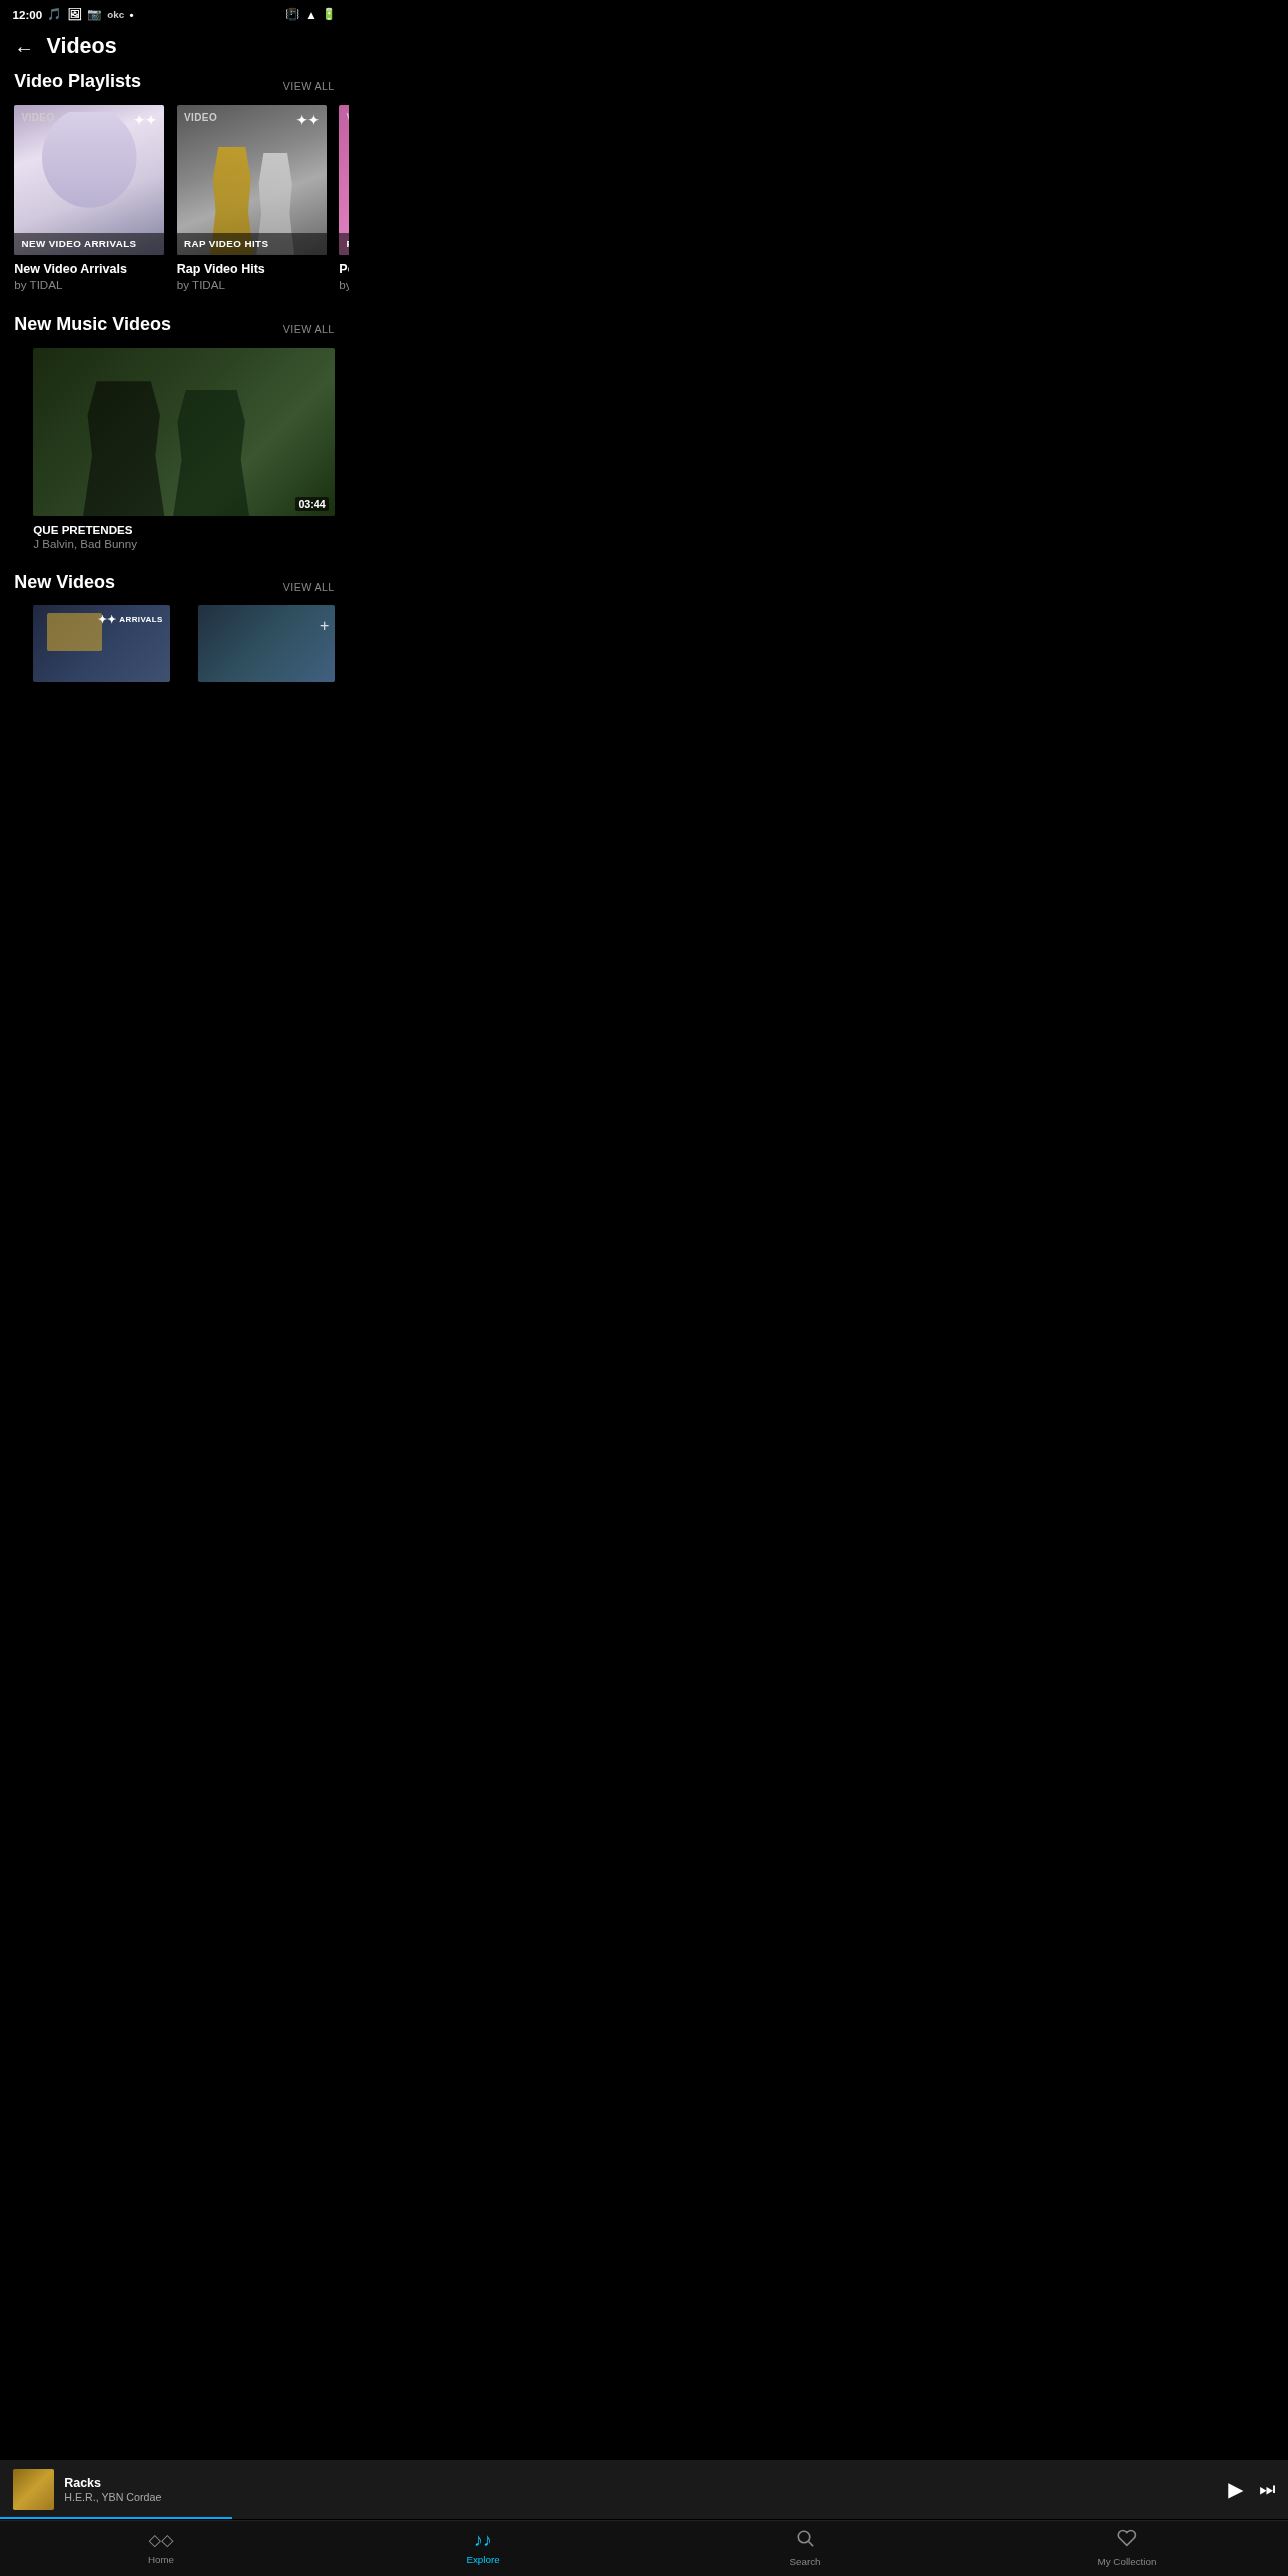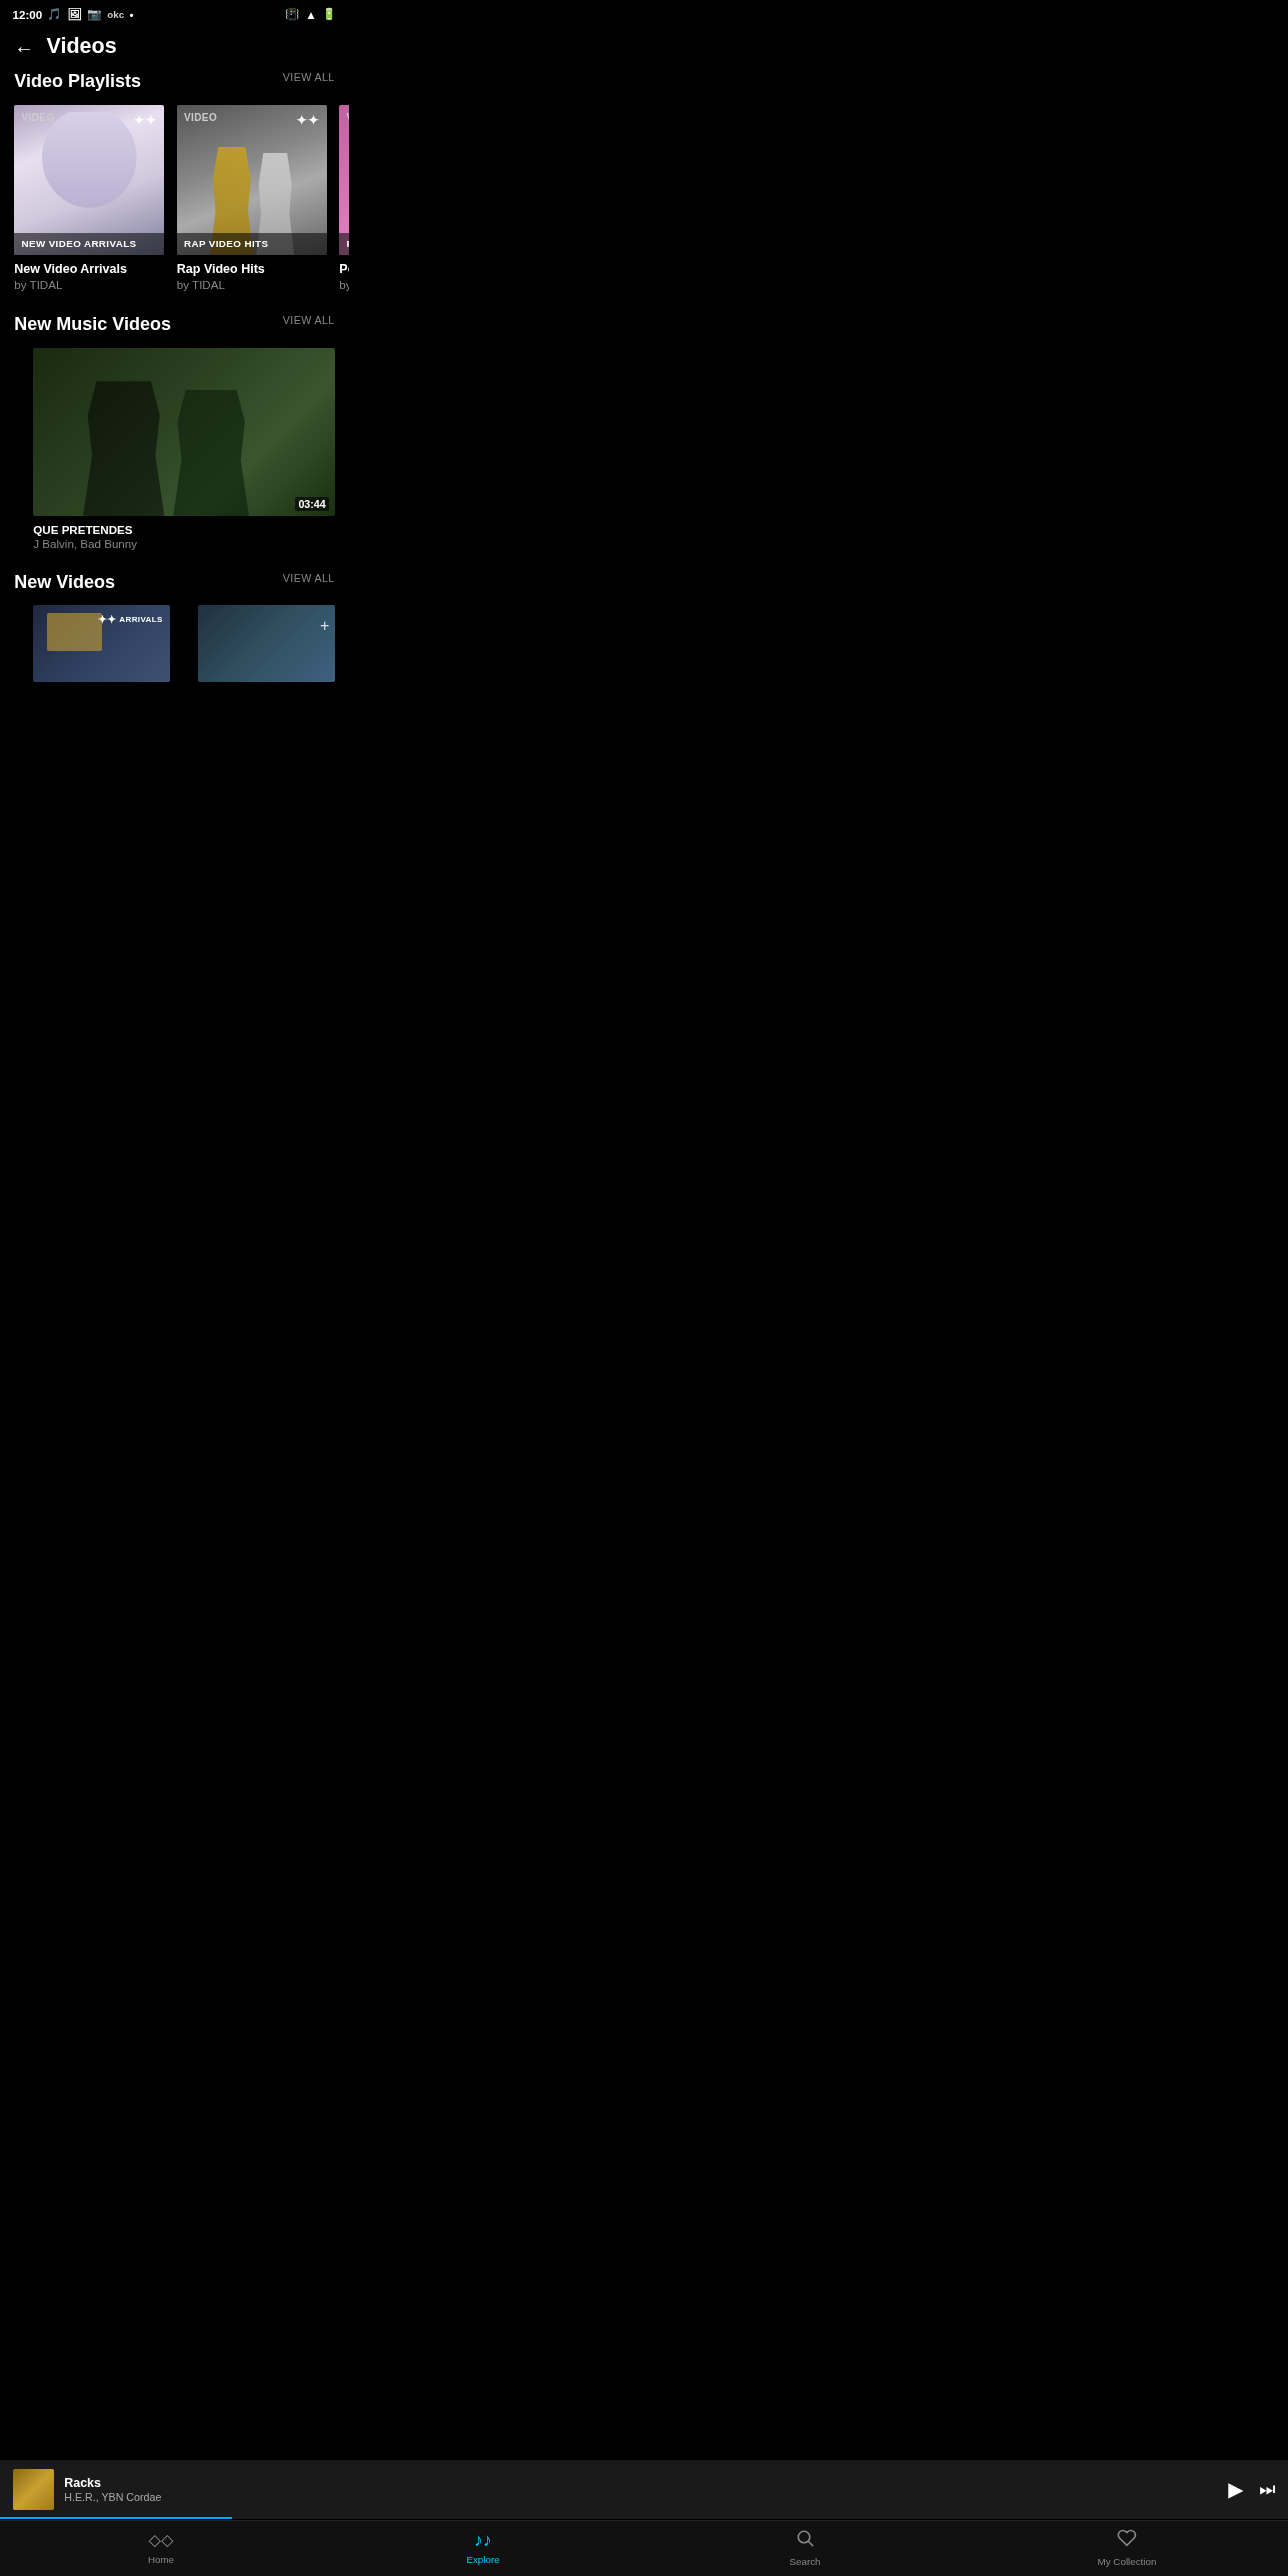--- a/index.html
+++ b/index.html
@@ -42,21 +42,21 @@
     .page-title {
       font-size: 21.5px;
       font-weight: 600;
     }
 
     
     .section { margin-bottom: 21.5px; }
     .section-header {
       display: flex;
       justify-content: space-between;
-      align-items: flex-start;
+      align-items: flex-end;
       padding: 0 14.3px 12.5px;
     }
     .section-title {
       font-size: 18px;
       font-weight: 700;
     }
     .view-all {
       font-size: 10.7px;
       color: #888;
       letter-spacing: 0.4px;

